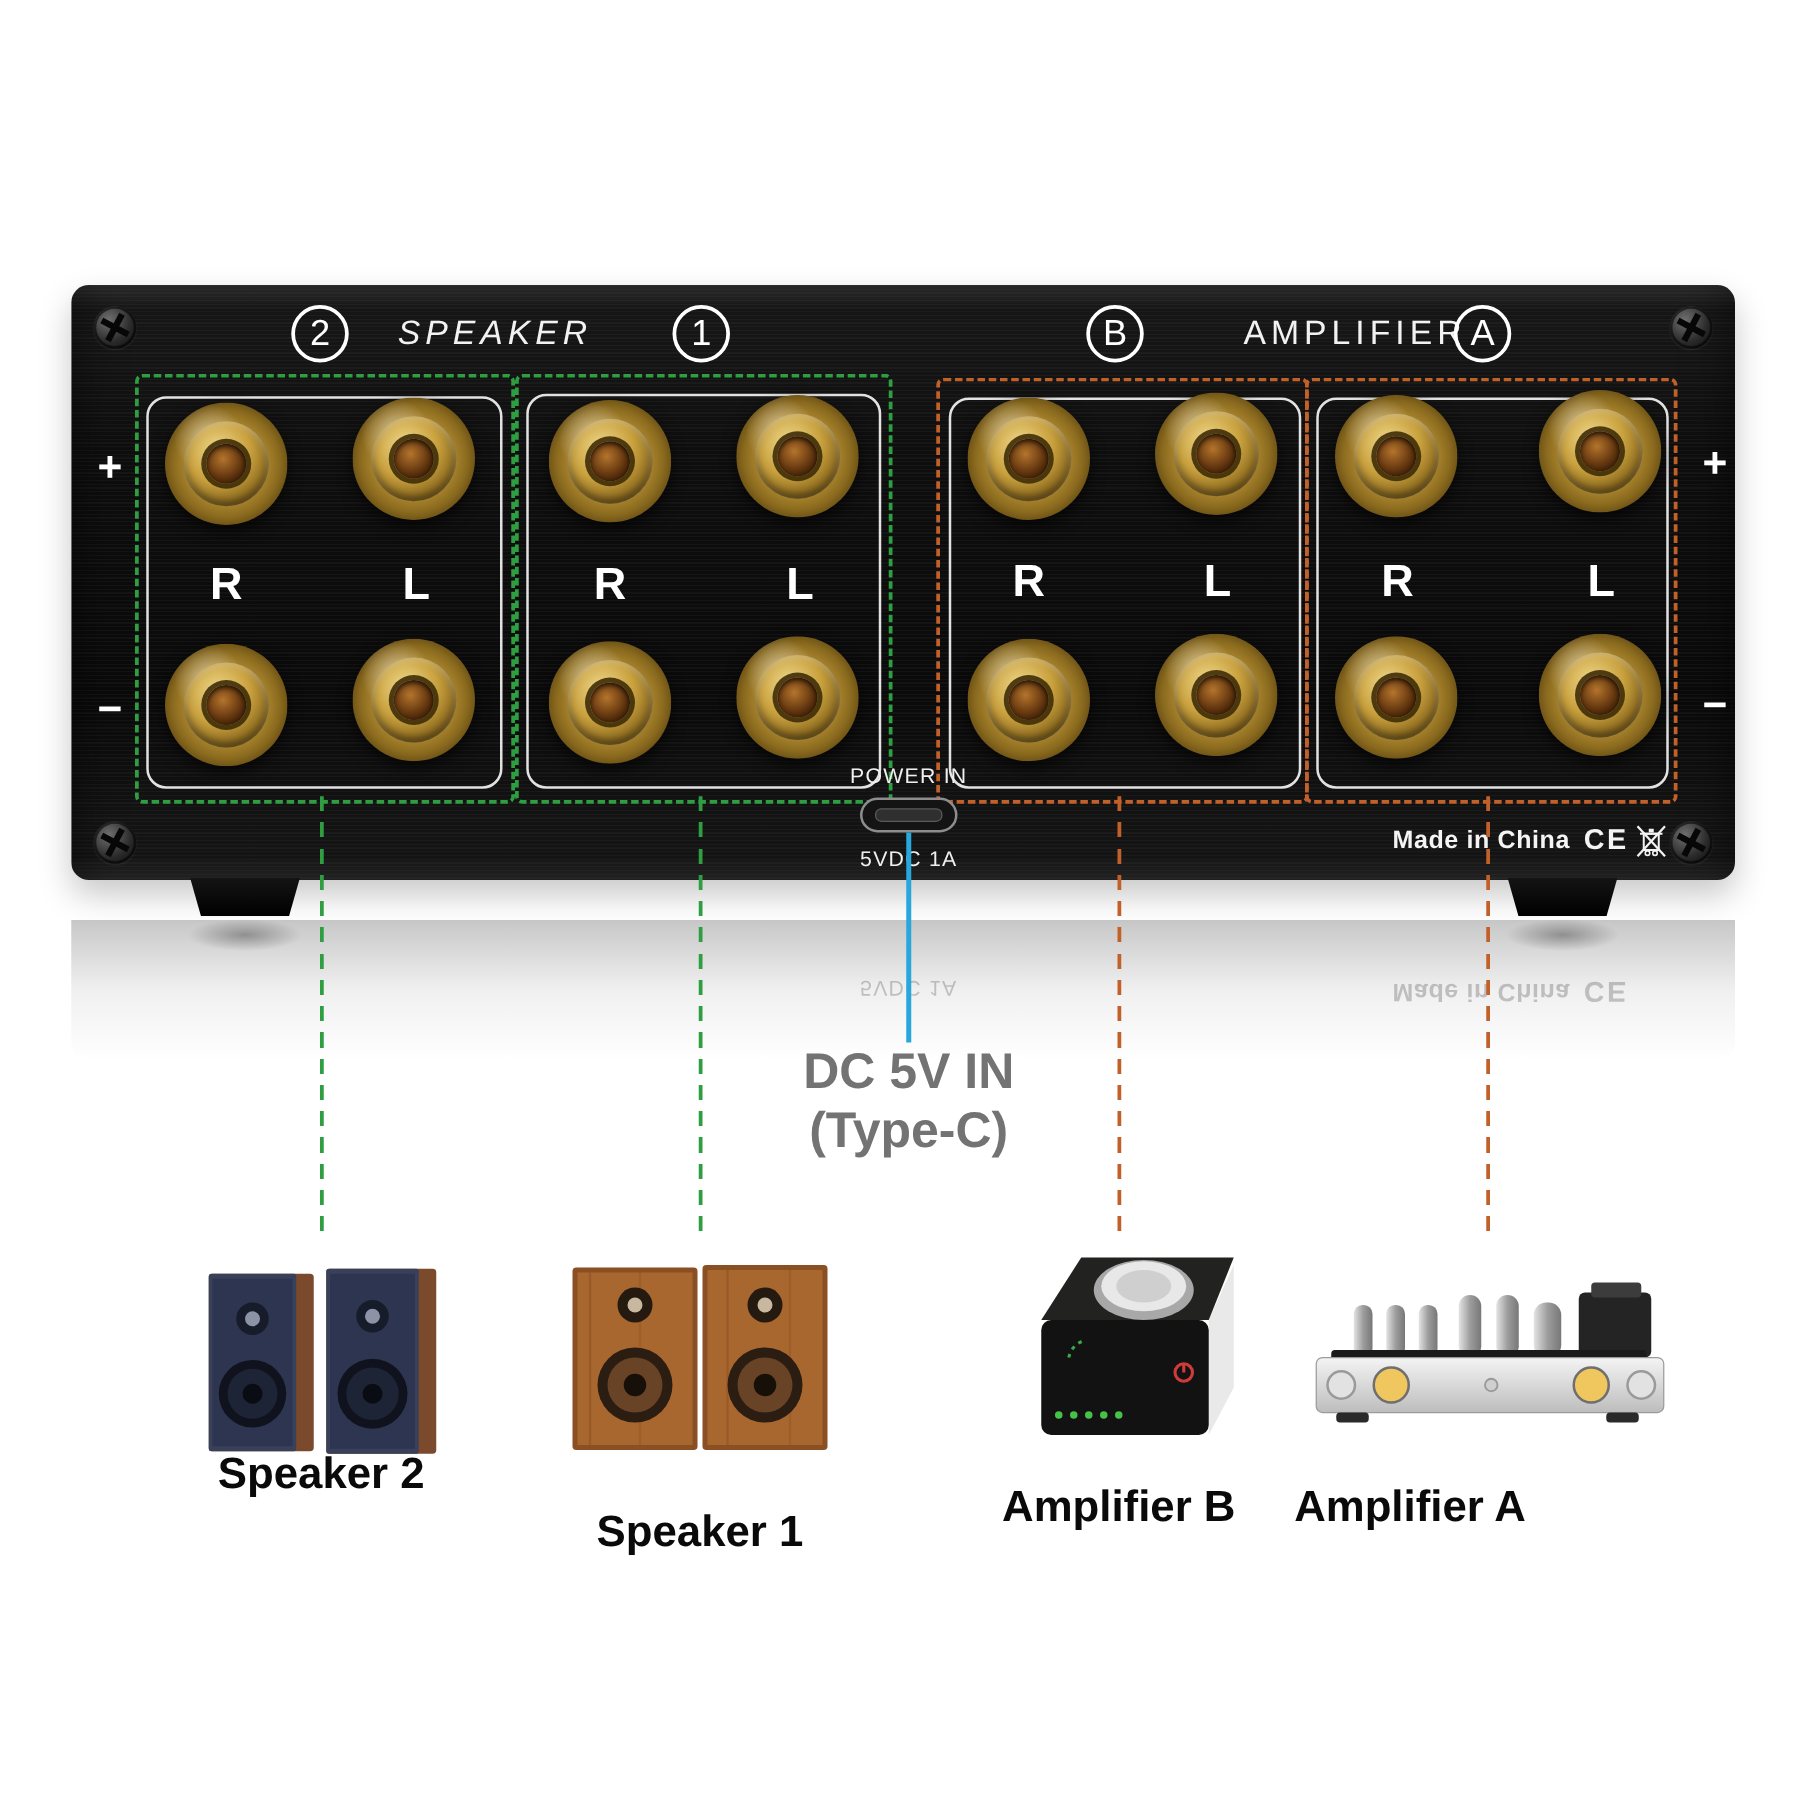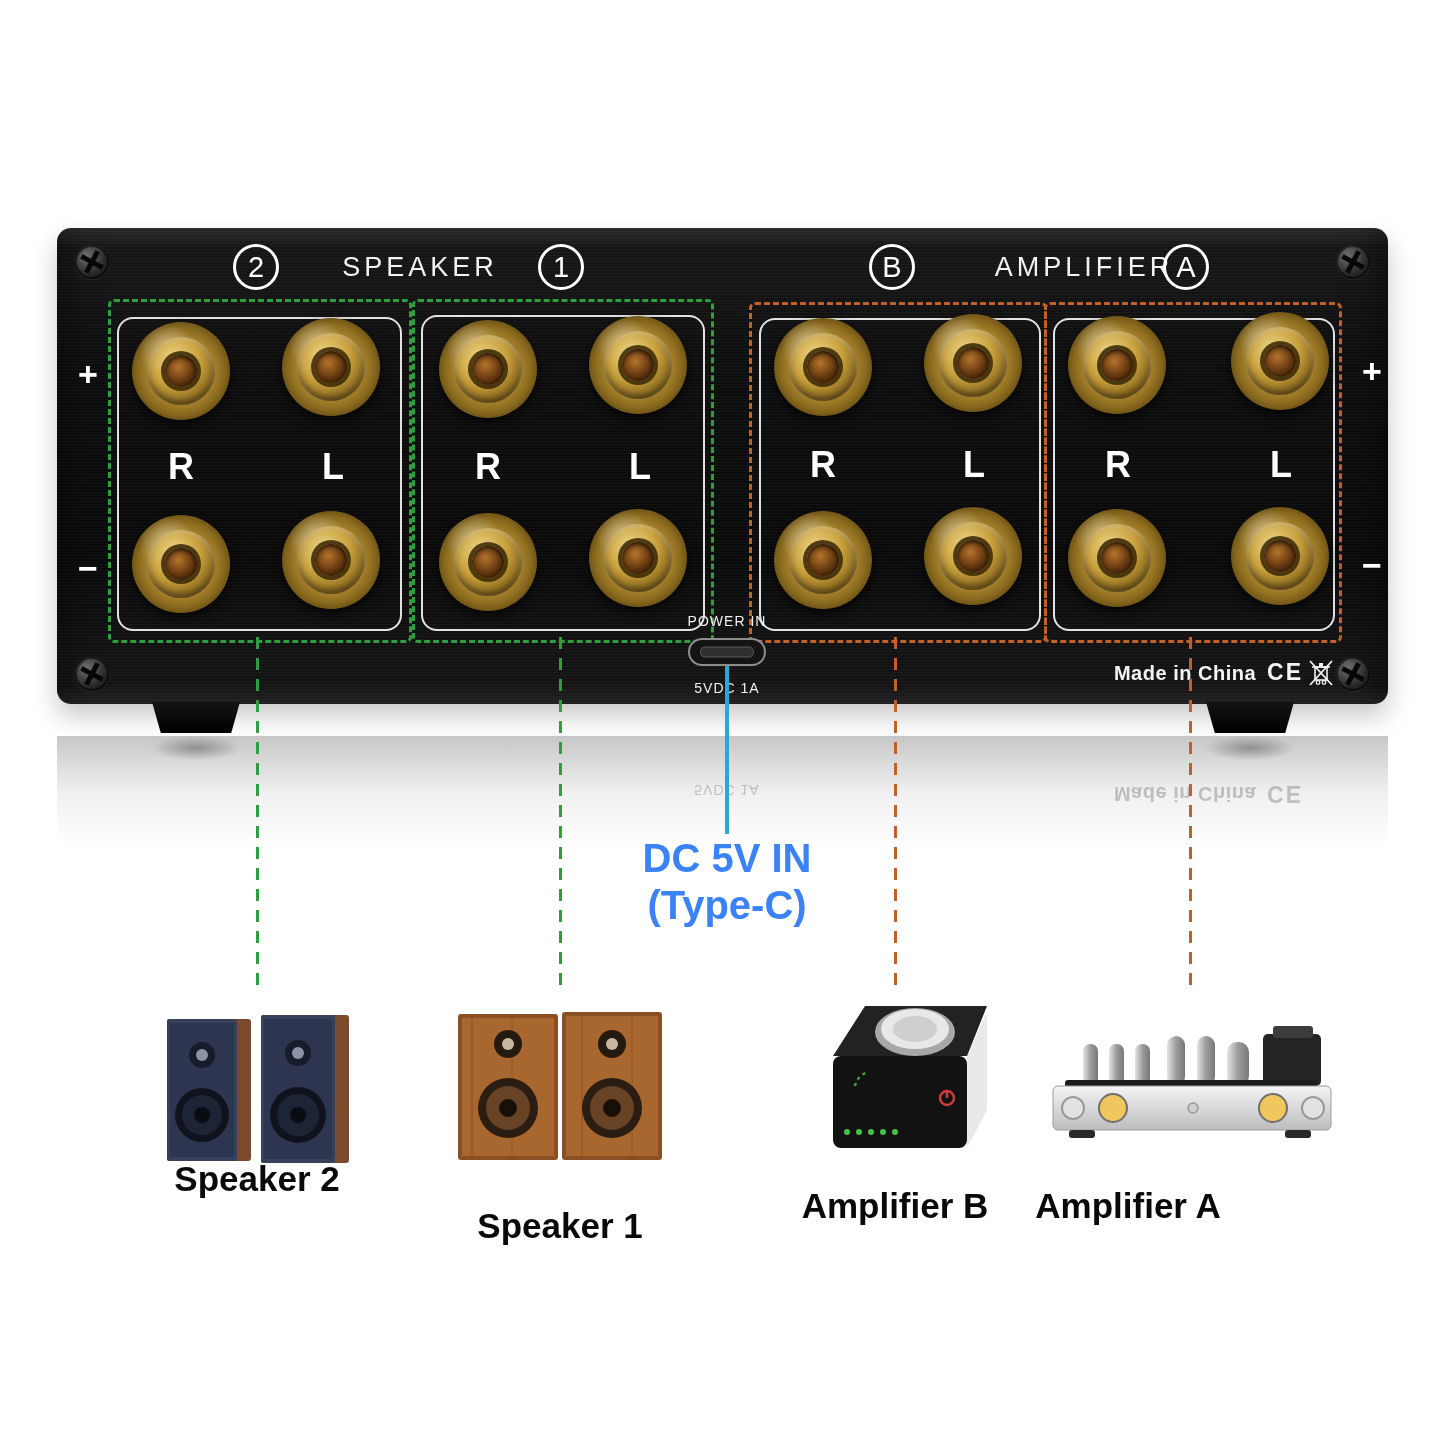--- a/index.html
+++ b/index.html
@@ -18,21 +18,21 @@
     box-shadow:0 12px 26px rgba(0,0,0,0.22), inset 0 0 40px rgba(0,0,0,0.6);
   }
   .ctext{position:absolute;transform:translate(-50%,-50%);white-space:nowrap;}
   .hdr-label{color:#f2f2f2;font-size:27px;letter-spacing:4px;font-weight:500;}
   .badge{
     position:absolute;width:46px;height:46px;box-sizing:border-box;border:3px solid #ffffff;border-radius:50%;
     color:#ffffff;font-size:29px;font-weight:500;display:flex;align-items:center;justify-content:center;
   }
   .rl-label{color:#ffffff;font-size:36px;font-weight:700;}
   .pm-label{color:#ffffff;font-size:34px;font-weight:600;}
-  .small-label{color:#efefef;font-size:14px;letter-spacing:1px;}
+  .small-label{color:#efefef;font-size:17px;letter-spacing:1px;}
   .madein{color:#f4f4f4;font-size:20px;font-weight:600;letter-spacing:0.5px;}
   .cemark{color:#f4f4f4;font-size:23px;font-weight:700;letter-spacing:2px;}
   .white-box{position:absolute;border:2px solid rgba(255,255,255,0.88);border-radius:16px;}
   .dash-box{position:absolute;border:3px dashed;border-radius:6px;}
   .dash-box.green{border-color:#2f9e41;}
   .dash-box.orange{border-color:#c2602a;}
   
   .post{
     position:absolute;width:98px;height:98px;border-radius:50%;
     background:
@@ -81,42 +81,42 @@
   .foot-reflection{
     position:absolute;width:92px;height:26px;
     background:radial-gradient(ellipse at center, rgba(25,25,25,0.35), rgba(25,25,25,0) 70%);
   }
   .mirror{transform:translate(-50%,-50%) scaleY(-1);opacity:0.28;color:#3f3f3f;filter:blur(0.4px);}
   
   .vline{position:absolute;width:3px;}
   .vline.green{background:repeating-linear-gradient(180deg,#2f9e41 0 12px, transparent 12px 21px);}
   .vline.orange{background:repeating-linear-gradient(180deg,#c2602a 0 12px, transparent 12px 21px);}
   .vline.blue{background:#29a7dd;width:4px;}
-  .dc-text{color:#3b82f6;font-size:40px;font-weight:700;}
+  .dc-text{color:#737373;font-size:40px;font-weight:700;}
   .product-label{color:#0a0a0a;font-size:35px;font-weight:700;}
 </style>
 </head>
 <body>
 
 <div class="canvas">
 
   
   <div class="panel"></div>
 
   
   <div class="screw" style="left:75px;top:245px;"></div>
   <div class="screw" style="left:1336px;top:245px;"></div>
   <div class="screw" style="left:75px;top:657px;"></div>
   <div class="screw" style="left:1336px;top:657px;"></div>
 
   
   <div class="badge" style="left:233px;top:244px;">
       <span>2</span>
     </div>
-  <div class="ctext hdr-label" style="left:420px;top:267px;">SPEAKER</div>
+  <div class="ctext hdr-label" style="left:396px;top:267px;font-style:italic;">SPEAKER</div>
   <div class="badge" style="left:538px;top:244px;">
       <span>1</span>
     </div>
   <div class="badge" style="left:869px;top:244px;">
       <span>B</span>
     </div>
   <div class="ctext hdr-label" style="left:1084px;top:267px;">AMPLIFIER</div>
   <div class="badge" style="left:1163px;top:244px;">
       <span>A</span>
     </div>

